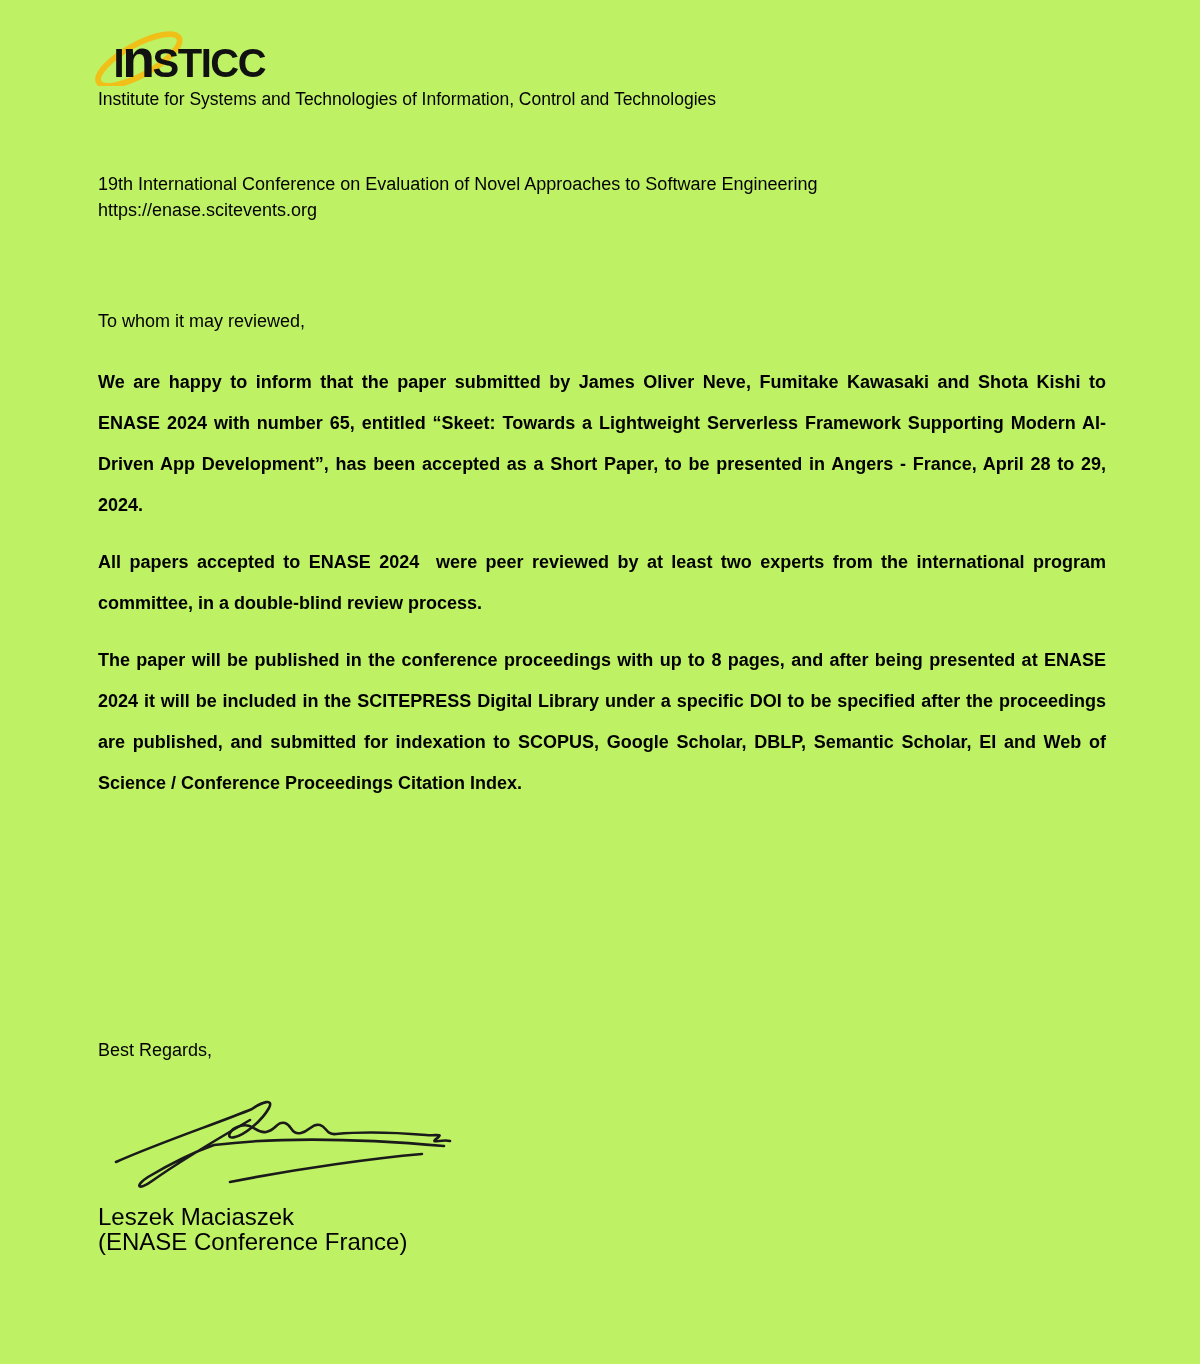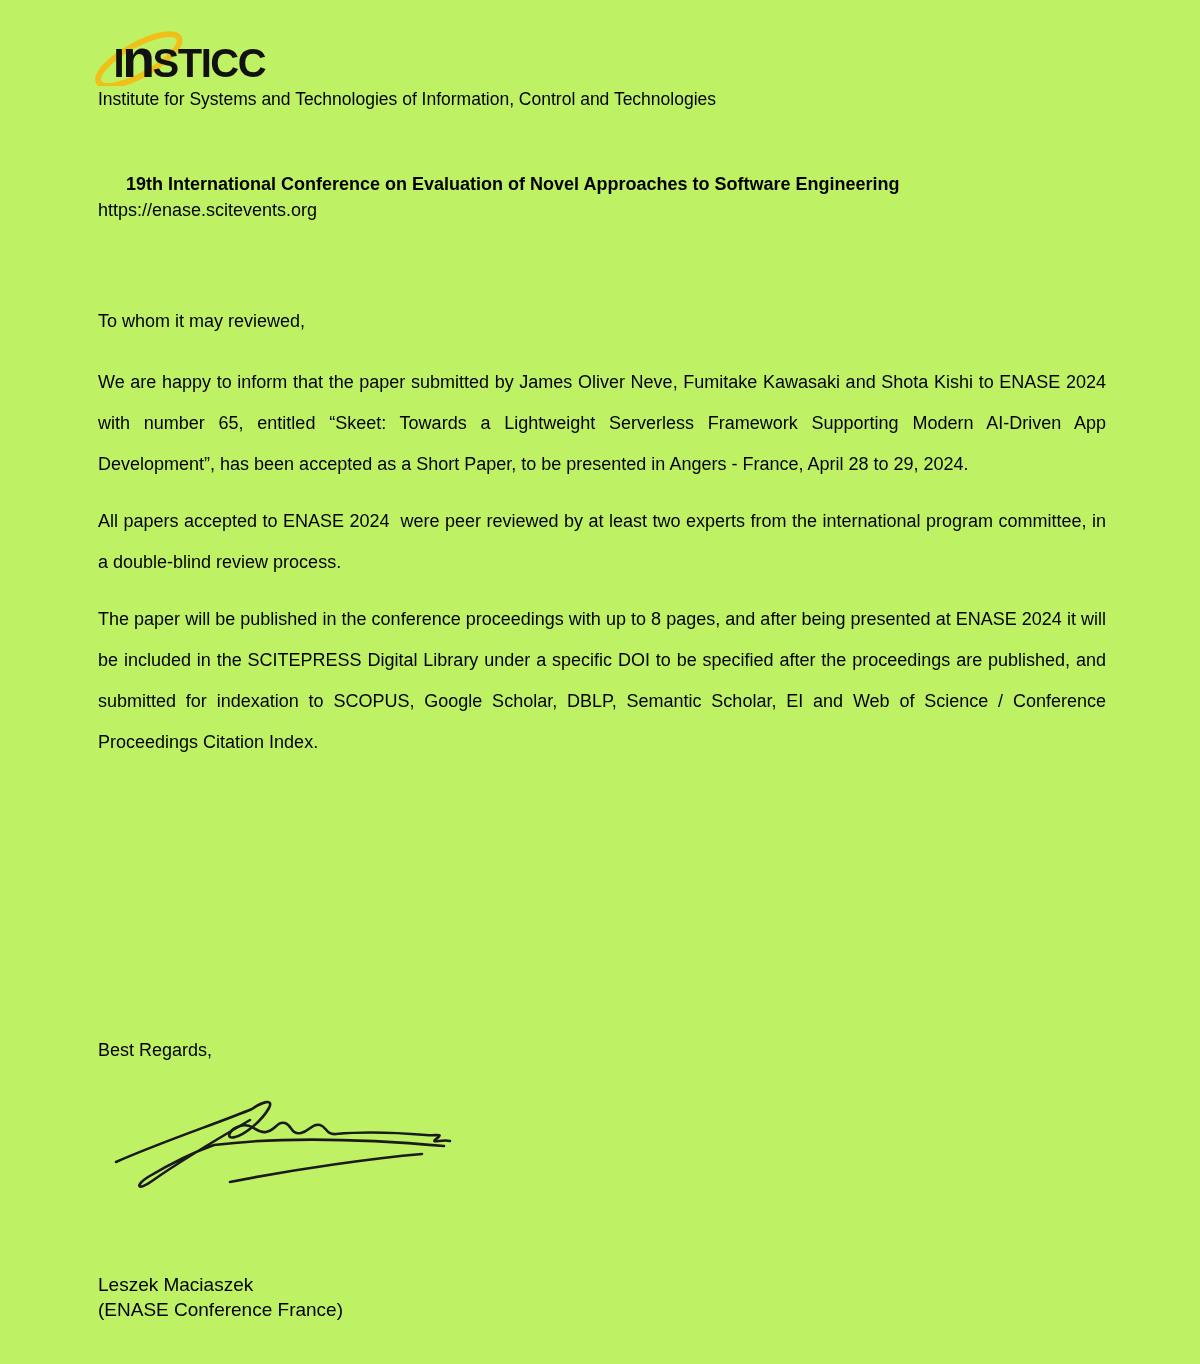--- a/index.html
+++ b/index.html
@@ -15,35 +15,35 @@
 
   .logo-svg { position: absolute; left: 94px; top: 30px; }
 
   .institute-line {
     position: absolute; left: 98px; top: 88px;
     font-size: 17.5px; line-height: 22px; color: #000;
   }
 
   .conf-block { position: absolute; left: 98px; top: 169px; width: 1008px; }
   .conf-acronym { font-size: 27px; font-weight: bold; line-height: 32px; letter-spacing: 0.2px; }
-  .conf-title   { font-size: 18px; font-weight: bold; line-height: 26px; margin-top: 2px; margin-left: 28px; }
+  .conf-title   { font-size: 18px; font-weight: normal; line-height: 26px; margin-top: 2px; }
   .conf-url     { font-size: 18px; font-weight: normal; line-height: 26px; }
 
   .letter {
     position: absolute; left: 98px; top: 301px; width: 1008px;
     font-size: 18px; line-height: 41px; color: #000;
   }
   .salutation { margin: 0 0 20px 0; }
-  .para { text-align: justify; margin: 0 0 16px 0; white-space: pre-wrap; }
+  .para { text-align: justify; margin: 0 0 16px 0; white-space: pre-wrap; font-weight: bold; }
 
   .closing { position: absolute; left: 98px; top: 1030px; font-size: 18px; line-height: 41px; }
 
   .signature-svg { position: absolute; left: 106px; top: 1094px; }
 
-  .signer { position: absolute; left: 98px; top: 1272px; font-size: 19px; line-height: 25px; }
+  .signer { position: absolute; left: 98px; top: 1204px; font-size: 24px; line-height: 25px; }
 </style>
 </head>
 <body>
 
 <div class="page">
 
   <svg class="logo-svg" width="195" height="56" viewBox="0 0 200 56" aria-label="INSTICC logo">
     <ellipse cx="46" cy="30" rx="47" ry="15.5" fill="none" stroke-width="6" transform="rotate(-29 46 30)" stroke="#F0C019"></ellipse>
     <text x="20" y="47" fill="#111111" font-weight="bold" letter-spacing="-1.5" style="font-family:'Liberation Sans','DejaVu Sans',sans-serif;">
       <tspan font-size="41">I</tspan><tspan font-size="55" dx="-1">n</tspan><tspan font-size="41" dx="-1">STICC</tspan>

